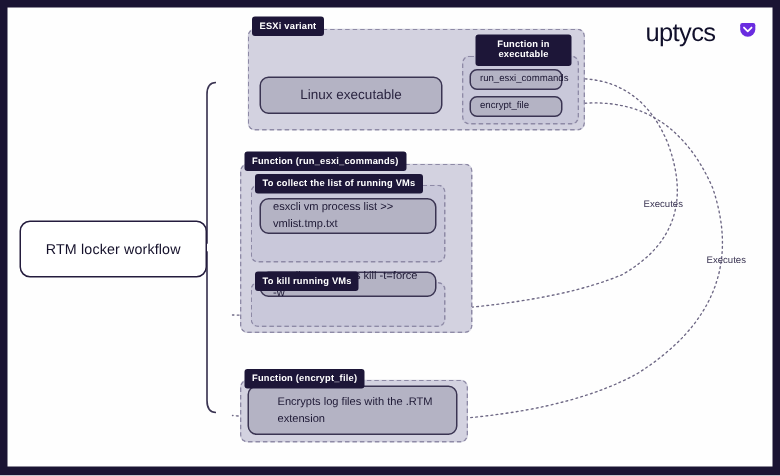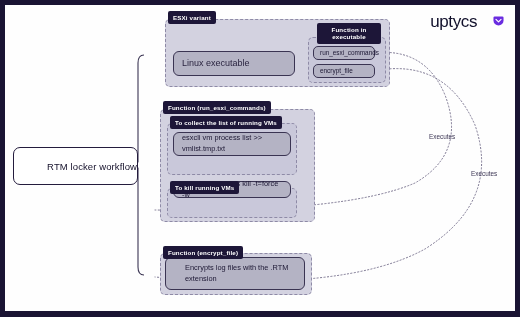--- a/index.html
+++ b/index.html
@@ -41,21 +41,21 @@
     position: absolute;
     left: 8px;
     top: 142px;
     width: 123px;
     height: 36px;
     border: 1.2px solid #241c3d;
     border-radius: 7px;
     background: #ffffff;
     display: flex;
     align-items: center;
-    justify-content: flex-end;
+    justify-content: center;
     font-size: 9.5px;
     color: #14102a;
     letter-spacing: .1px;
   }
 
   
   .group {
     position: absolute;
     border: 1px dashed #8e8aa6;
     border-radius: 5px;
@@ -153,21 +153,21 @@
       <path d="M368 66 Q440 52 470 120 Q496 196 420 244 Q340 288 150 272" fill="none" stroke="#6d6784" stroke-width="0.9" stroke-dasharray="1.2 2.2" stroke-linecap="round"></path>
     </svg>
 
     <div class="workflow-node">
       <span>RTM locker workflow</span>
     </div>
 
     <div class="group" style="left:160px; top:14px; width:225px; height:68px;"></div>
     <div class="pill" style="left:163px; top:6px;">ESXi variant</div>
 
-    <div class="box big-label" style="left:168px; top:46px; width:122px; height:25px;">
+    <div class="box big-label" style="left:168px; top:46px; width:122px; height:25px;justify-content:center;">
       <span>Linux executable</span>
     </div>
 
     <div class="group nested" style="left:303px; top:32px; width:78px; height:46px;"></div>
     <div class="pill two-line" style="left:312px; top:18px;">Function in executable</div>
 
     <div class="box small" style="left:308px; top:41px; width:62px; height:14px;">
       <span>run_esxi_commands</span>
     </div>
     <div class="box small" style="left:308px; top:59px; width:62px; height:14px;">

